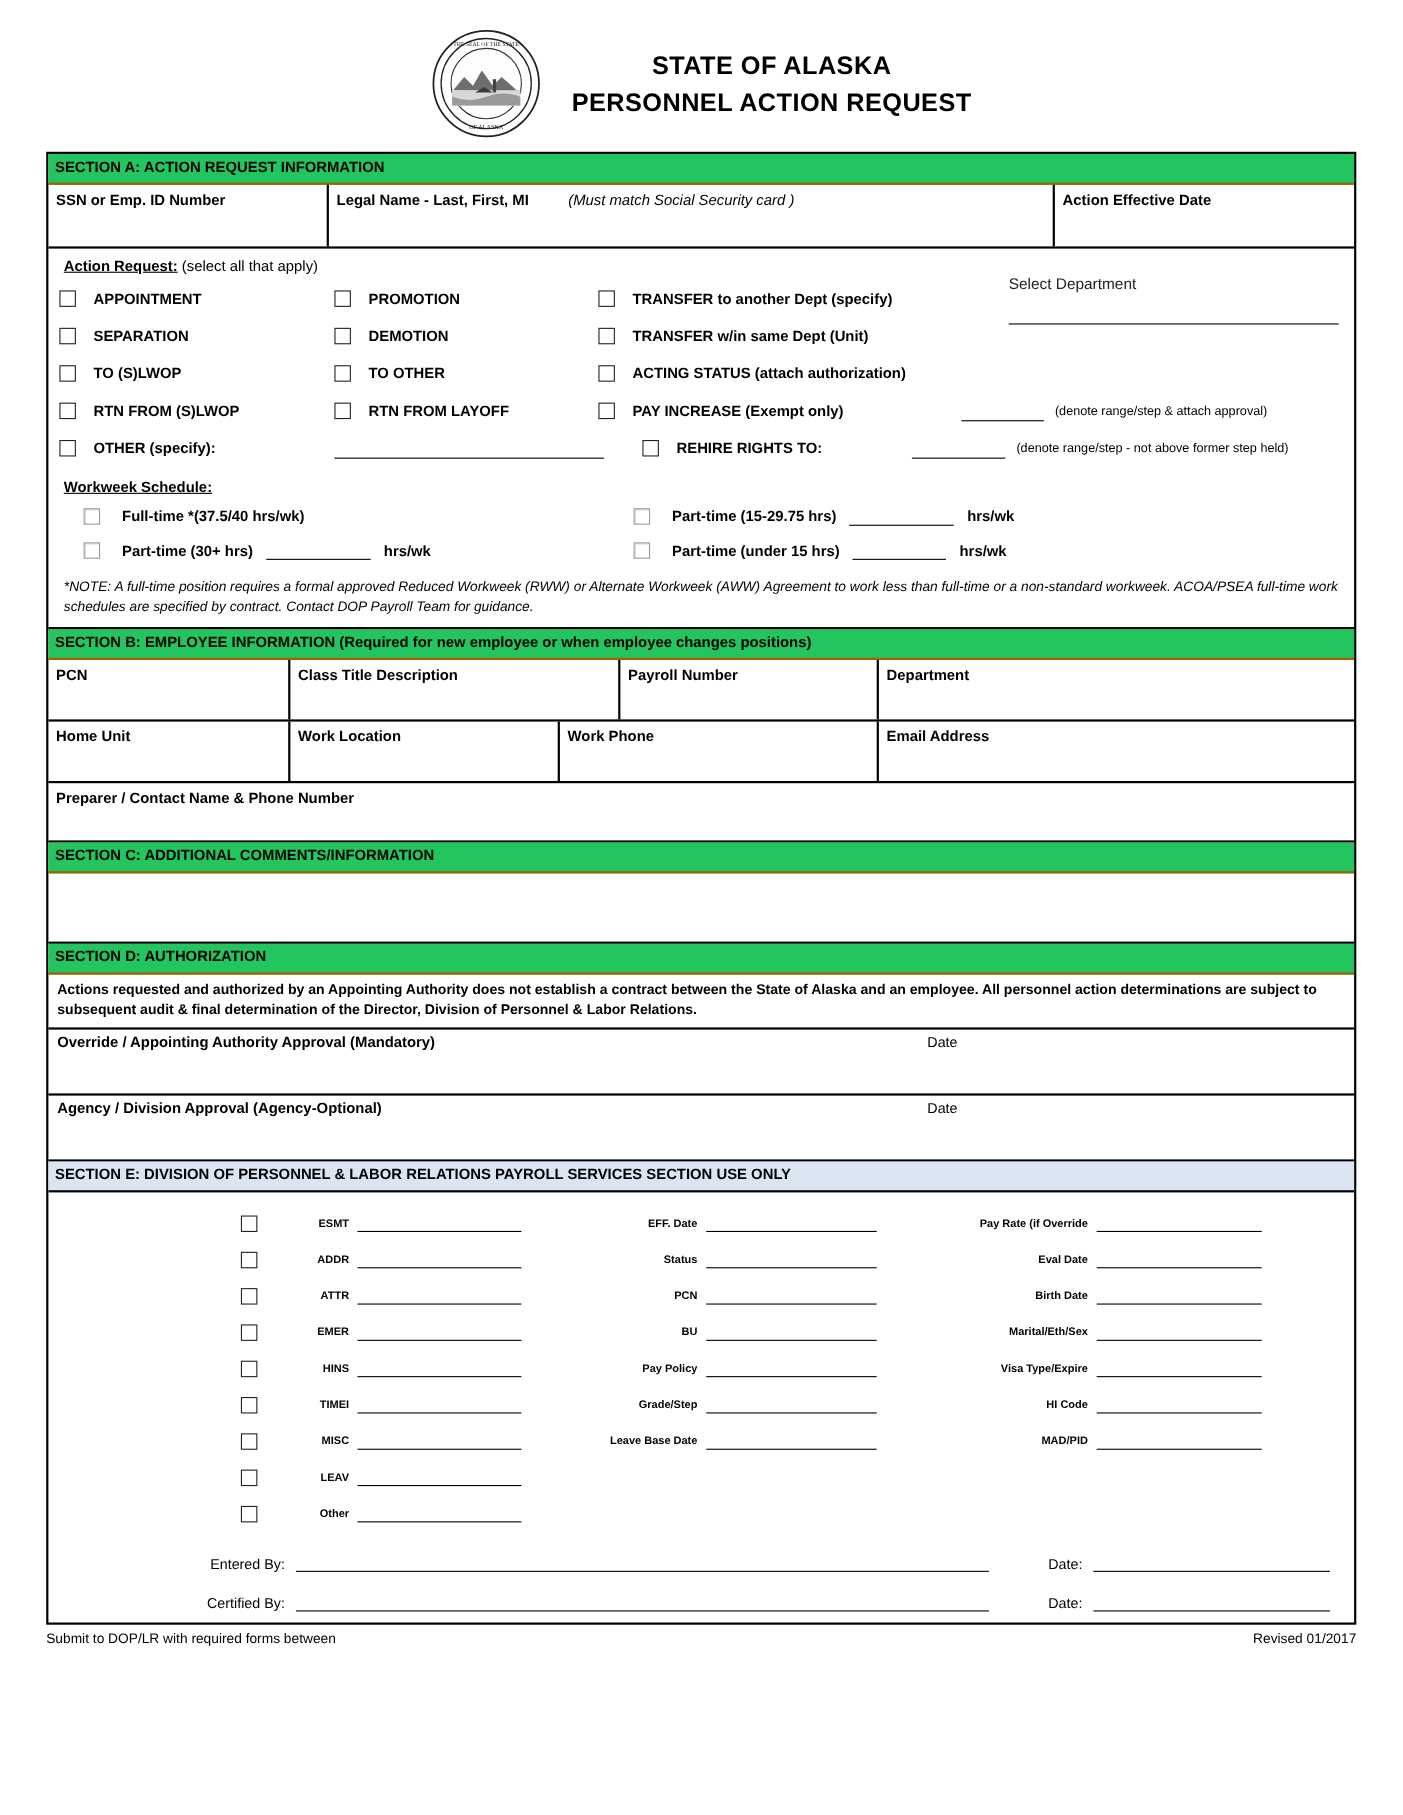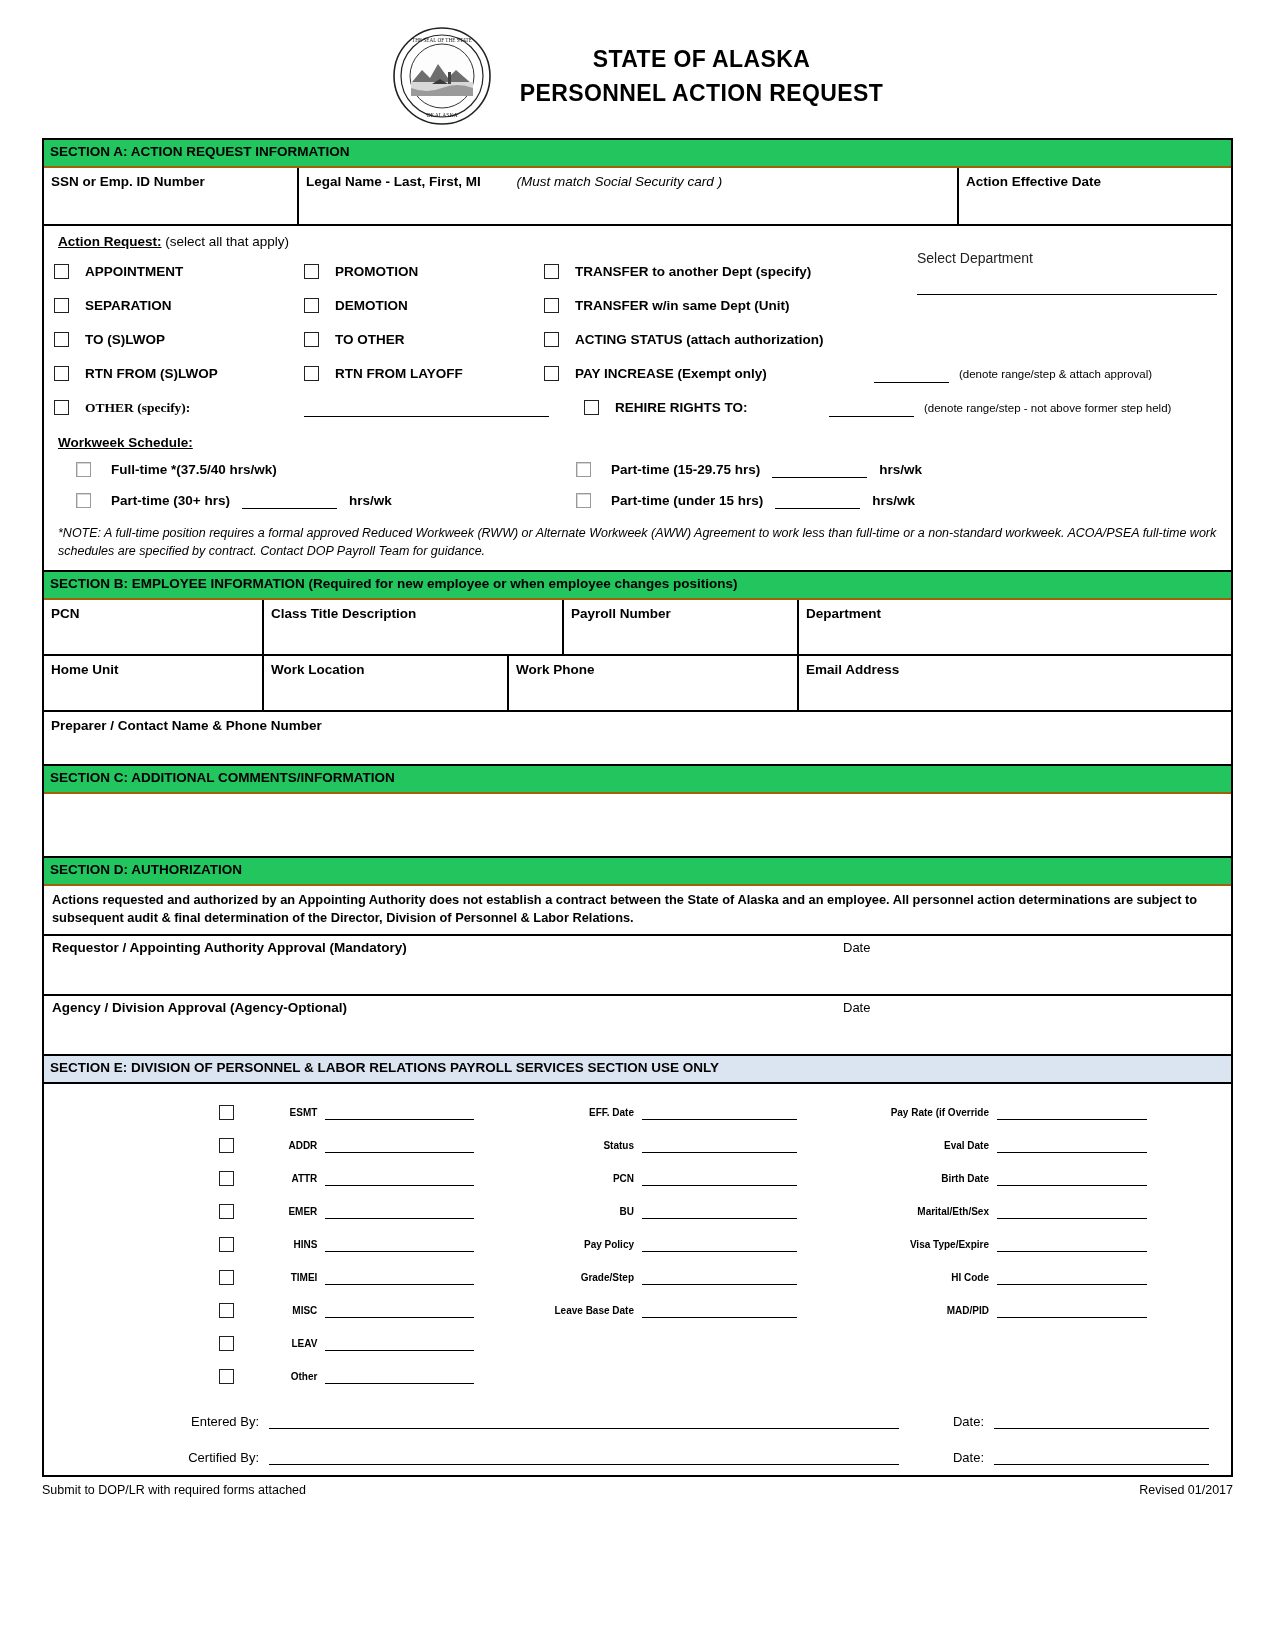--- a/index.html
+++ b/index.html
@@ -387,21 +387,21 @@
         </div>
         <div class="optcol" style="width:330px;">
           <span class="chk"></span>
           <span>PAY INCREASE (Exempt only)</span>
         </div>
         <span class="ul-line" style="width:75px;height:18px;"></span>
         <span class="note-sm" style="margin-left:10px;">(denote range/step &amp; attach approval)</span>
       </div>
 
       <div class="optrow">
-        <div class="optcol" style="width:250px;font-family:Liberation Serif, serif;">
+        <div class="optcol" style="width:250px;">
           <span class="chk"></span>
           <span>OTHER (specify):</span>
         </div>
         <span class="ul-line" style="width:245px;height:18px;"></span>
         <div class="optcol" style="width:245px;margin-left:35px;">
           <span class="chk"></span>
           <span>REHIRE RIGHTS TO:</span>
         </div>
         <span class="ul-line" style="width:85px;height:18px;"></span>
         <span class="note-sm" style="margin-left:10px;">(denote range/step  - not above former step held)</span>
@@ -481,21 +481,21 @@
     </div>
 
     <div class="band">SECTION C:   ADDITIONAL COMMENTS/INFORMATION</div>
     <div class="hr2" style="height:62px;"></div>
 
     <div class="band">SECTION D:   AUTHORIZATION</div>
     <div class="auth-text">Actions requested and authorized by an Appointing Authority does not establish a contract between the State of Alaska and an employee.  All personnel action determinations are subject to subsequent audit &amp; final determination of the Director, Division of Personnel &amp; Labor Relations.</div>
 
     <div class="sig-row">
       <div class="sig-name">
-        <span>Requestor / Appointing Authority Approval  (Mandatory)</span>
+        <span>Override / Appointing Authority Approval  (Mandatory)</span>
       </div>
       <div class="sig-date">
         <span>Date</span>
       </div>
     </div>
 
     <div class="sig-row" style="border-bottom:2px solid #000;">
       <div class="sig-name">
         <span>Agency / Division Approval  (Agency-Optional)</span>
       </div>
@@ -648,17 +648,17 @@
         <span class="lab">Certified By:</span>
         <span class="ln"></span>
         <span class="dlab">Date:</span>
         <span class="dln"></span>
       </div>
 
     </div>
   </div>
 
   <div class="footer">
-    <span>Submit to DOP/LR with required forms attached</span>
+    <span>Submit to DOP/LR with required forms between</span>
     <span>Revised 01/2017</span>
   </div>
 
 </div>
 
 </body></html>

